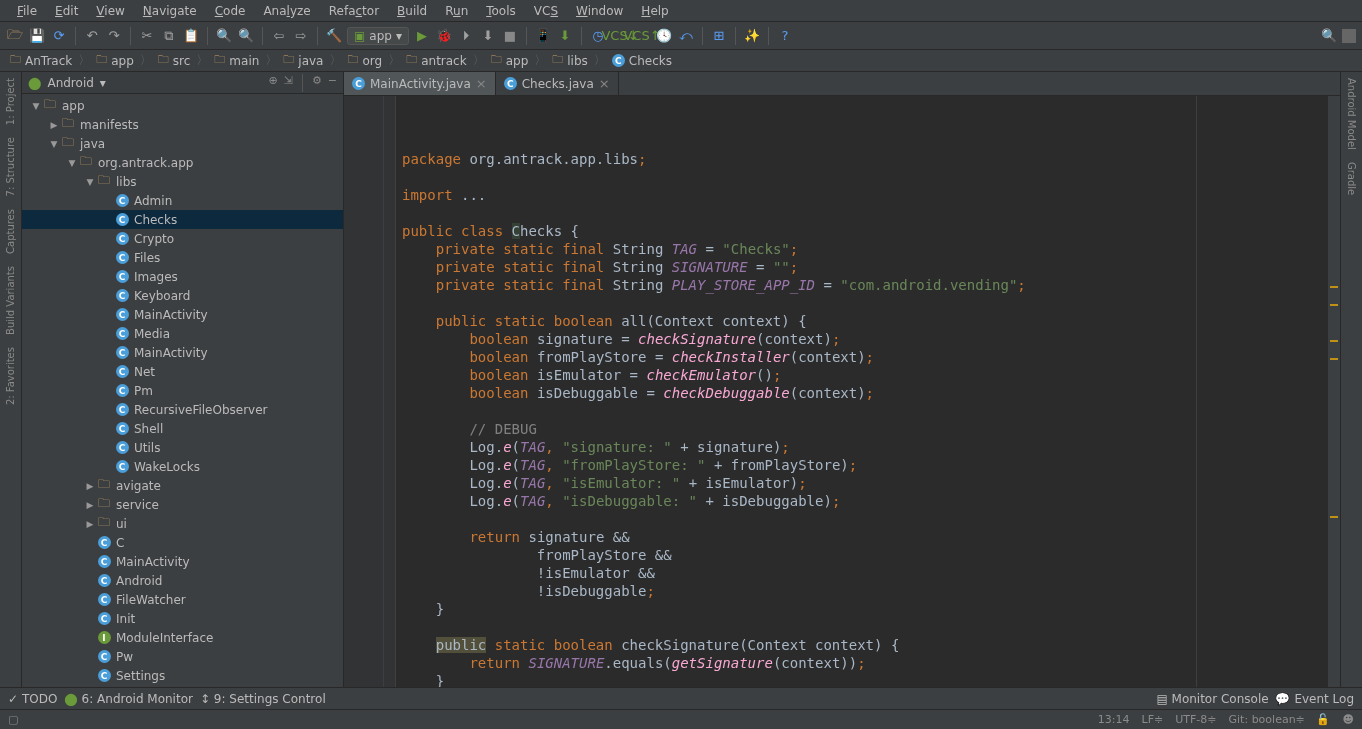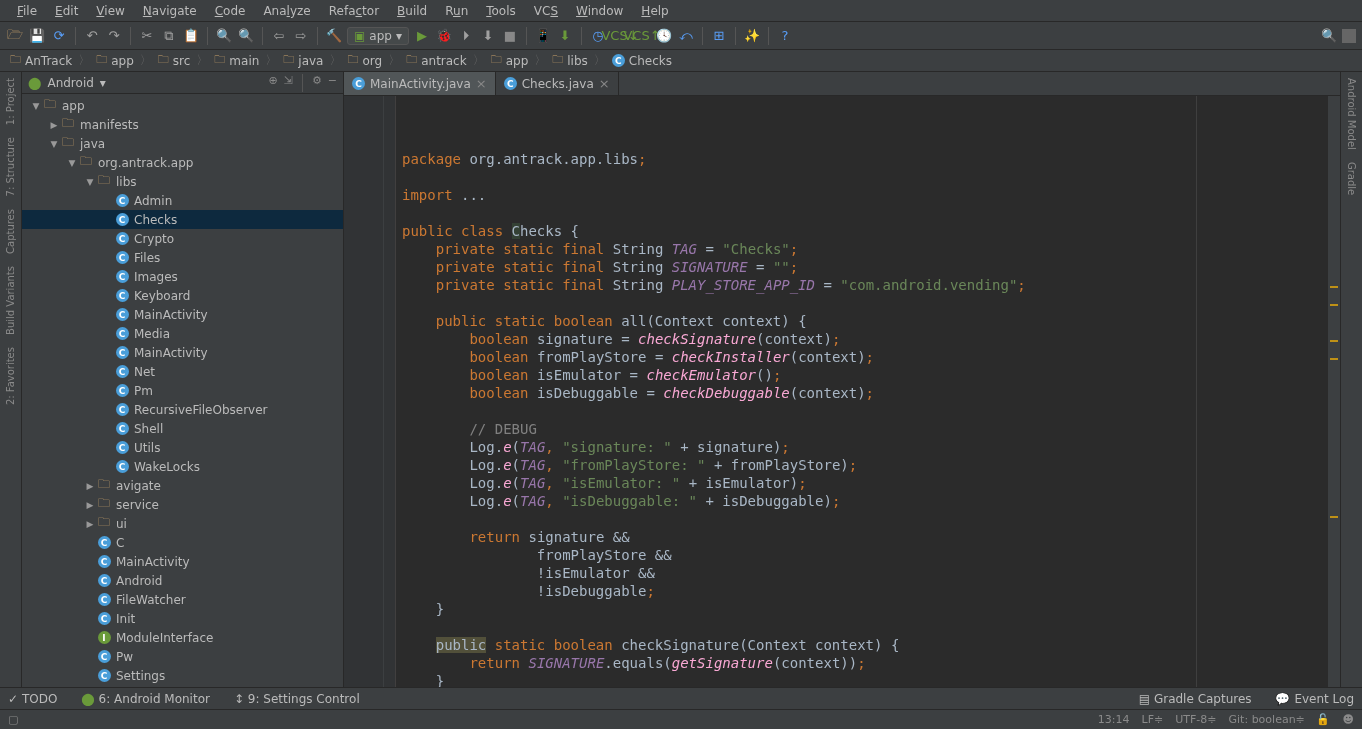--- a/index.html
+++ b/index.html
@@ -141,21 +141,21 @@
 .hl-bg { background:#344134; }
 .hl-warn { background:#52503a; }
 .rmargin { position:absolute; top:0; bottom:0; left:800px; width:1px; background:#3f3f3f; }
 .error-stripe { width:12px; background:#3c3f41; position:relative; }
 .stripe-mark { position:absolute; right:2px; width:8px; height:2px; background:#be9117; }
 .bottom-toolbar {
   display:flex; justify-content:space-between; align-items:center;
   height:22px; border-top:1px solid #282828; background:#3c3f41;
   padding: 0 8px;
 }
-.bottom-toolbar .btgrp { display:flex; gap:24px; }
+.bottom-toolbar .btgrp { display:flex; gap:7px; }
 .statusbar {
   display:flex; justify-content:space-between; align-items:center;
   height:20px; border-top:1px solid #282828; background:#3c3f41;
   padding: 0 8px; font-size:11px; color:#8a8a8a;
 }
 .statusbar .stgrp { display:flex; gap:12px; align-items:center;}
 .green { color:#6a9a3a; }
 .blue { color:#589df6; }
 .search-icon { margin-left:auto; }
 </style>
@@ -543,21 +543,21 @@
   </div>
 </div>
 
 <div class="bottom-toolbar">
   <div class="btgrp">
     <span>✓ <span>TODO</span></span>
     <span><span class="green">⬤</span> <span>6: Android Monitor</span></span>
     <span>↕ <span>9: Settings Control</span></span>
   </div>
   <div class="btgrp">
-    <span>▤ <span>Gradle Captures</span></span>
+    <span>▤ <span>Monitor Console</span></span>
     <span>💬 <span>Event Log</span></span>
   </div>
 </div>
 
 <div class="statusbar">
   <div class="stgrp">
     <span>▢</span>
   </div>
   <div class="stgrp">
     <span>13:14</span>

